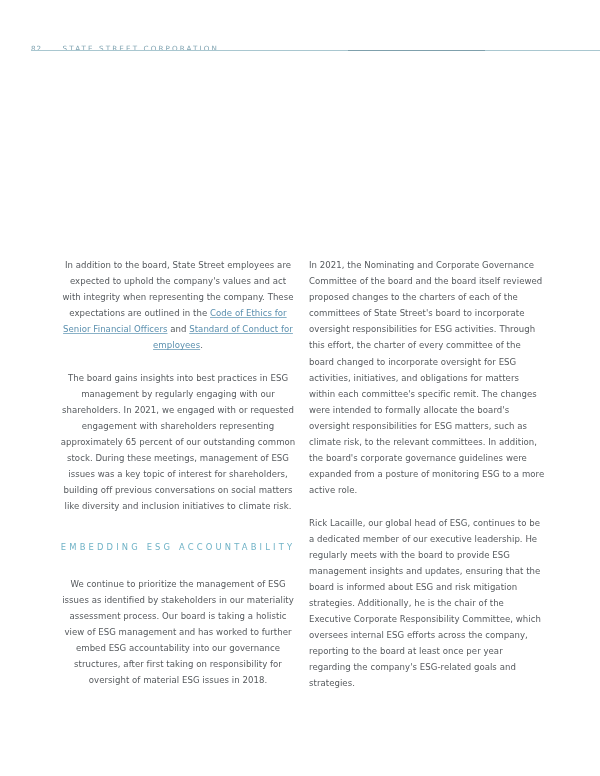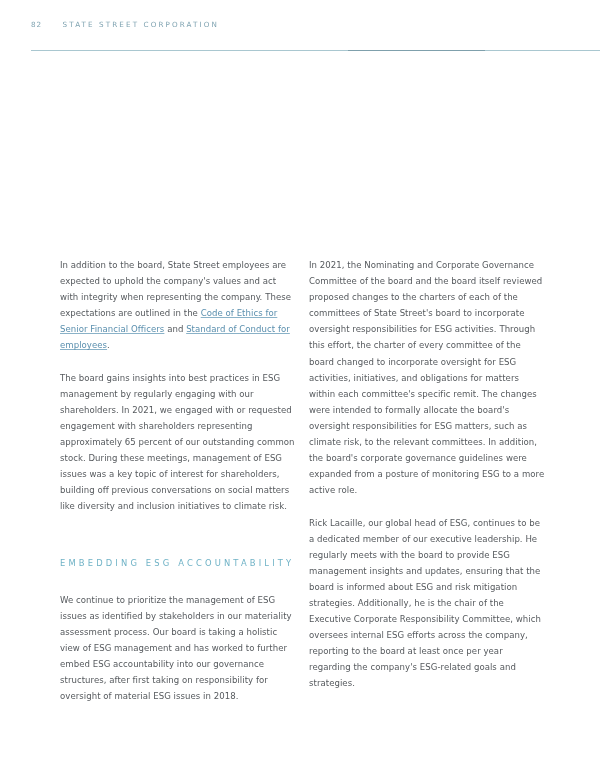--- a/index.html
+++ b/index.html
@@ -1,27 +1,27 @@
 <!DOCTYPE html>
 <html><head>
 <meta charset="utf-8">
 <style>
   html, body { margin: 0; padding: 0; background: #ffffff; }
   body { width: 600px; height: 776px; position: relative; overflow: hidden;
          font-family: "DejaVu Sans", sans-serif; color: #5a5f63; }
-  .header { position: absolute; left: 31px; top: 20px; font-size: 7.2px; letter-spacing: 2.1px; color: #7fa3b1; }
+  .header { position: absolute; left: 31px; top: 44px; font-size: 7.2px; letter-spacing: 2.1px; color: #7fa3b1; }
   .header .pg { margin-right: 16px; letter-spacing: 1px; }
   .rule { position: absolute; left: 31px; top: 50px; width: 569px; height: 1px; background: #a9c7d0; }
   .rule-accent { position: absolute; left: 348px; top: 49.5px; width: 137px; height: 1.5px; background: #7fa0ac; }
   .col { position: absolute; top: 257px; font-size: 8.55px; line-height: 16.1px; color: #55595d; letter-spacing: 0.05px; }
-  .col-left { left: 60px; width: 236px; }
+  .col-left { left: 60px; width: 236px; text-align: center; }
   .col-right { left: 309px; width: 238px; }
   .col p { margin: 0 0 16.1px 0; }
   .link { color: #5a8fae; text-decoration: underline; text-decoration-color: #8ab2c8; }
-  .section-heading { font-size: 8.4px; letter-spacing: 3.15px; color: #6fb2c6; margin: 42px 0 23px 0; line-height: 12px; }
+  .section-heading { font-size: 8.4px; letter-spacing: 3.15px; color: #6fb2c6; margin: 26px 0 23px 0; line-height: 12px; }
 </style>
 </head>
 <body>
 
 <div class="header">
   <span class="pg">82</span>
   <span>STATE STREET CORPORATION</span>
 </div>
 <div class="rule"></div>
 <div class="rule-accent"></div>

